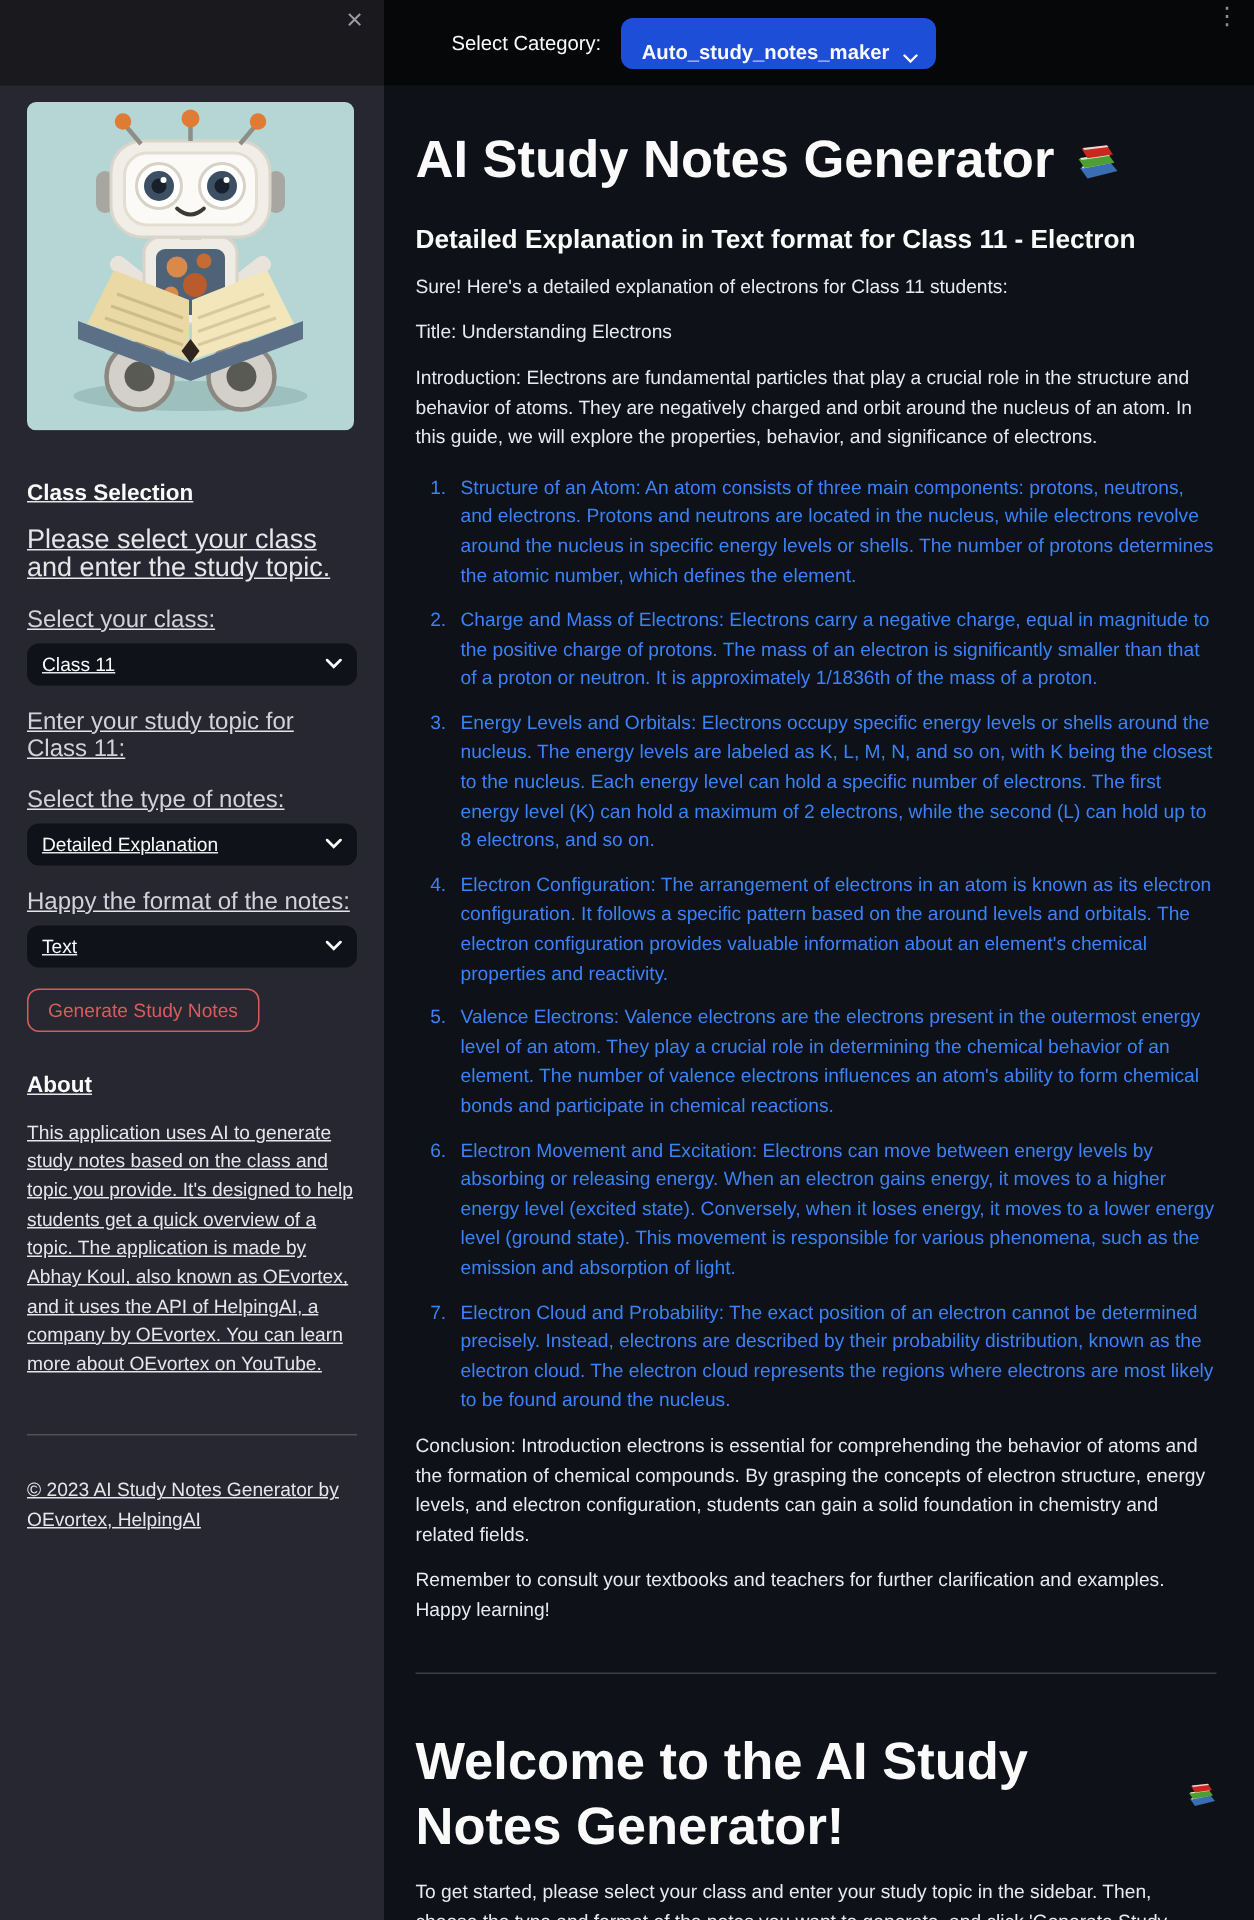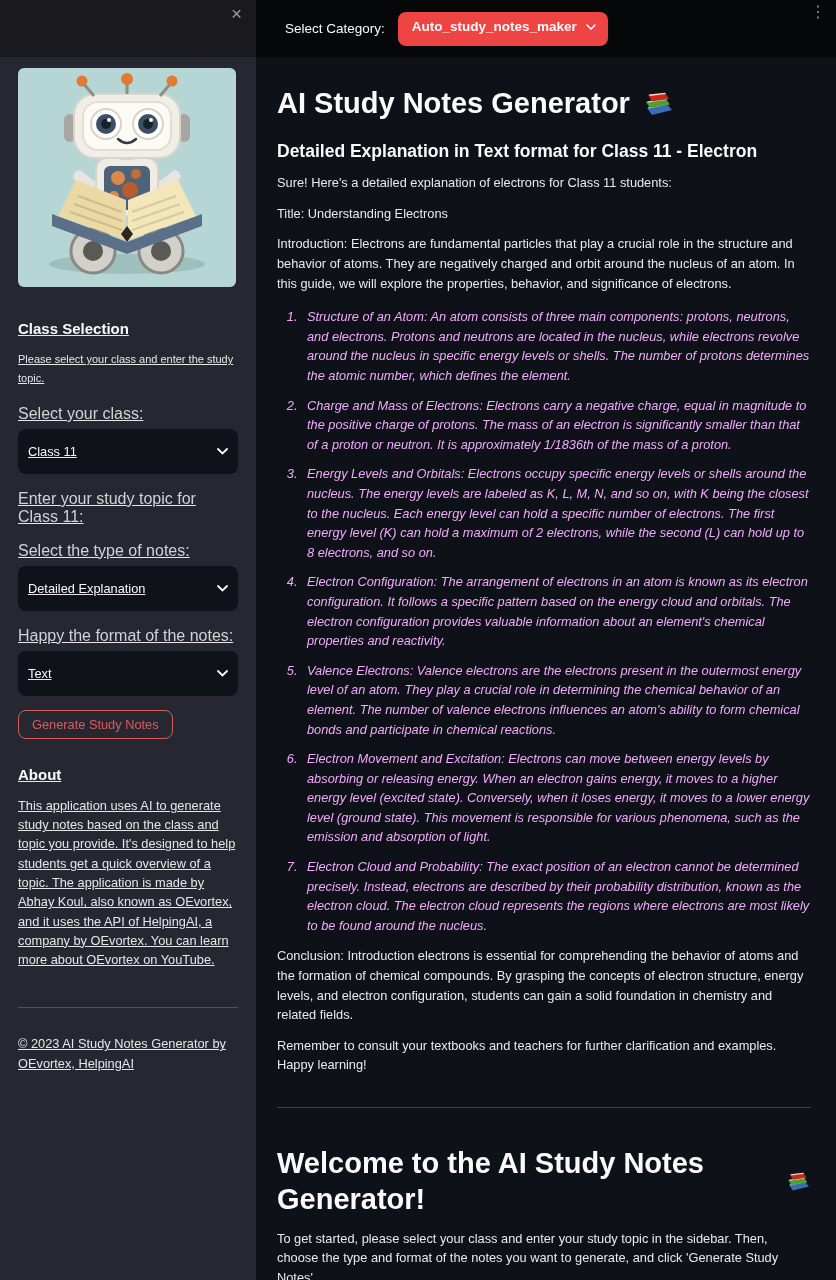--- a/index.html
+++ b/index.html
@@ -7,57 +7,57 @@
               font-family:"Liberation Sans", sans-serif; }
   .page { position:relative; width:836px; height:1280px; background:#0e1117; }
 
   
   .header { position:absolute; top:0; left:0; width:836px; height:57px; display:flex; }
   .header-left { width:256px; height:57px; background:#1a1a1e; position:relative; }
   .header-right { flex:1; height:57px; background:#060709; position:relative;
                   display:flex; align-items:center; }
   .close-x { position:absolute; right:14px; top:4px; color:#9a9aa2; font-size:19px;
              line-height:19px; cursor:pointer; }
-  .cat-label { margin-left:29px; color:#fafafa; font-size:13.5px; }
-  .cat-pill { margin-left:13px; background:#ef4444; border-radius:8px; height:34px;
-              display:flex; align-items:center; padding:0 12px 4px 14px; cursor:pointer; }
+  .cat-label { margin-left:45px; color:#fafafa; font-size:13.5px; }
+  .cat-pill { margin-left:13px; background:#1d4ed8; border-radius:8px; height:34px;
+              display:flex; align-items:flex-end; padding:0 12px 4px 14px; cursor:pointer; }
   .cat-pill .val { color:#fafafa; font-size:13.5px; font-weight:700; }
   .cat-pill svg { margin-left:9px; }
   .kebab { position:absolute; right:10px; top:3px; color:#8d8d94; font-size:16px;
            letter-spacing:0; cursor:pointer; line-height:18px; }
 
   
   .sidebar { position:absolute; top:57px; left:0; width:256px; height:1223px;
              background:#262730; padding:11px 18px 0 18px; color:#e6e6ea;text-decoration:underline; }
   .side-img { width:218px; height:219px; border-radius:6px; overflow:hidden; display:block; }
   .side-h2 { margin-top:33px; font-size:15px; font-weight:700; color:#fafafa; }
-  .side-p { margin-top:13px; font-size:11px; line-height:19.4px; color:#e6e6ea; }
+  .side-p { margin-top:13px; font-size:18px; line-height:19.4px; color:#e6e6ea; }
   .wlabel { margin-top:16px; font-size:16px; color:#d2d3d8; }
-  .widget { margin-top:6px; height:45px; background:#0f1219; border-radius:8px;
+  .widget { margin-top:6px; height:28px; background:#0f1219; border-radius:8px;
             display:flex; align-items:center; padding:0 10px; cursor:pointer; }
   .widget .wval { flex:1; color:#fafafa; font-size:12.8px; }
   .btn-red { margin-top:14px; display:inline-block; background:transparent;
              border:1px solid #d85c5c; color:#d85c5c; font-size:12.8px;
              padding:6px 13px; border-radius:8px; cursor:pointer;
              font-family:"Liberation Sans", sans-serif; }
   .about-h2 { margin-top:27px; font-size:15px; font-weight:700; color:#fafafa; }
   .about-p { margin-top:13px; font-size:12.8px; line-height:19.3px; color:#e6e6ea; }
   .side-div { margin-top:38px; border:none; border-top:1px solid rgba(250,250,250,0.2); }
   .side-foot { margin-top:26px; font-size:12.8px; line-height:19.3px; color:#e6e6ea; }
 
   
   .main { position:absolute; top:57px; left:256px; width:580px; height:1223px;
           background:#0e1117; padding:28px 25px 0 21px; color:#e8eaee; }
-  .main h1 { font-size:29px; font-weight:700; color:#fafafa; line-height:1.25;
+  .main h1 { font-size:35px; font-weight:700; color:#fafafa; line-height:1.25;
              display:flex; align-items:center; gap:12px; }
   .main h3 { margin-top:20px; font-size:17.5px; font-weight:700; color:#fafafa; }
   .main p { margin-top:11px; font-size:12.8px; line-height:19.6px; color:#e8eaee; }
   .main ol { margin:14px 0 0 0; padding-left:24px; }
   .main li { margin-bottom:10px; padding-left:6px; font-size:12.8px;
-             line-height:19.6px; color:#f0abfc;font-style:italic; }
+             line-height:19.6px; color:#3b82f6; }
   .main-div { margin-top:32px; border:none; border-top:1px solid rgba(250,250,250,0.2); }
   .welcome-h1 { margin-top:37px; font-size:27px; font-weight:700; color:#fafafa;
                 display:flex; align-items:center; gap:9px; }
   .inline-ico { display:inline-block; vertical-align:-2px; }
 </style>
 </head>
 <body>
 
 <div class="page">
 
@@ -193,21 +193,21 @@
     <h3>Detailed Explanation in Text format for Class 11 - Electron</h3>
 
     <p>Sure! Here's a detailed explanation of electrons for Class 11 students:</p>
     <p>Title: Understanding Electrons</p>
     <p>Introduction: Electrons are fundamental particles that play a crucial role in the structure and behavior of atoms. They are negatively charged and orbit around the nucleus of an atom. In this guide, we will explore the properties, behavior, and significance of electrons.</p>
 
     <ol>
       <li>Structure of an Atom: An atom consists of three main components: protons, neutrons, and electrons. Protons and neutrons are located in the nucleus, while electrons revolve around the nucleus in specific energy levels or shells. The number of protons determines the atomic number, which defines the element.</li>
       <li>Charge and Mass of Electrons: Electrons carry a negative charge, equal in magnitude to the positive charge of protons. The mass of an electron is significantly smaller than that of a proton or neutron. It is approximately 1/1836th of the mass of a proton.</li>
       <li>Energy Levels and Orbitals: Electrons occupy specific energy levels or shells around the nucleus. The energy levels are labeled as K, L, M, N, and so on, with K being the closest to the nucleus. Each energy level can hold a specific number of electrons. The first energy level (K) can hold a maximum of 2 electrons, while the second (L) can hold up to 8 electrons, and so on.</li>
-      <li>Electron Configuration: The arrangement of electrons in an atom is known as its electron configuration. It follows a specific pattern based on the energy cloud and orbitals. The electron configuration provides valuable information about an element's chemical properties and reactivity.</li>
+      <li>Electron Configuration: The arrangement of electrons in an atom is known as its electron configuration. It follows a specific pattern based on the around levels and orbitals. The electron configuration provides valuable information about an element's chemical properties and reactivity.</li>
       <li>Valence Electrons: Valence electrons are the electrons present in the outermost energy level of an atom. They play a crucial role in determining the chemical behavior of an element. The number of valence electrons influences an atom's ability to form chemical bonds and participate in chemical reactions.</li>
       <li>Electron Movement and Excitation: Electrons can move between energy levels by absorbing or releasing energy. When an electron gains energy, it moves to a higher energy level (excited state). Conversely, when it loses energy, it moves to a lower energy level (ground state). This movement is responsible for various phenomena, such as the emission and absorption of light.</li>
       <li>Electron Cloud and Probability: The exact position of an electron cannot be determined precisely. Instead, electrons are described by their probability distribution, known as the electron cloud. The electron cloud represents the regions where electrons are most likely to be found around the nucleus.</li>
     </ol>
 
     <p>Conclusion: Introduction electrons is essential for comprehending the behavior of atoms and the formation of chemical compounds. By grasping the concepts of electron structure, energy levels, and electron configuration, students can gain a solid foundation in chemistry and related fields.</p>
     <p>Remember to consult your textbooks and teachers for further clarification and examples. Happy learning!</p>
 
     <hr class="main-div">
 

